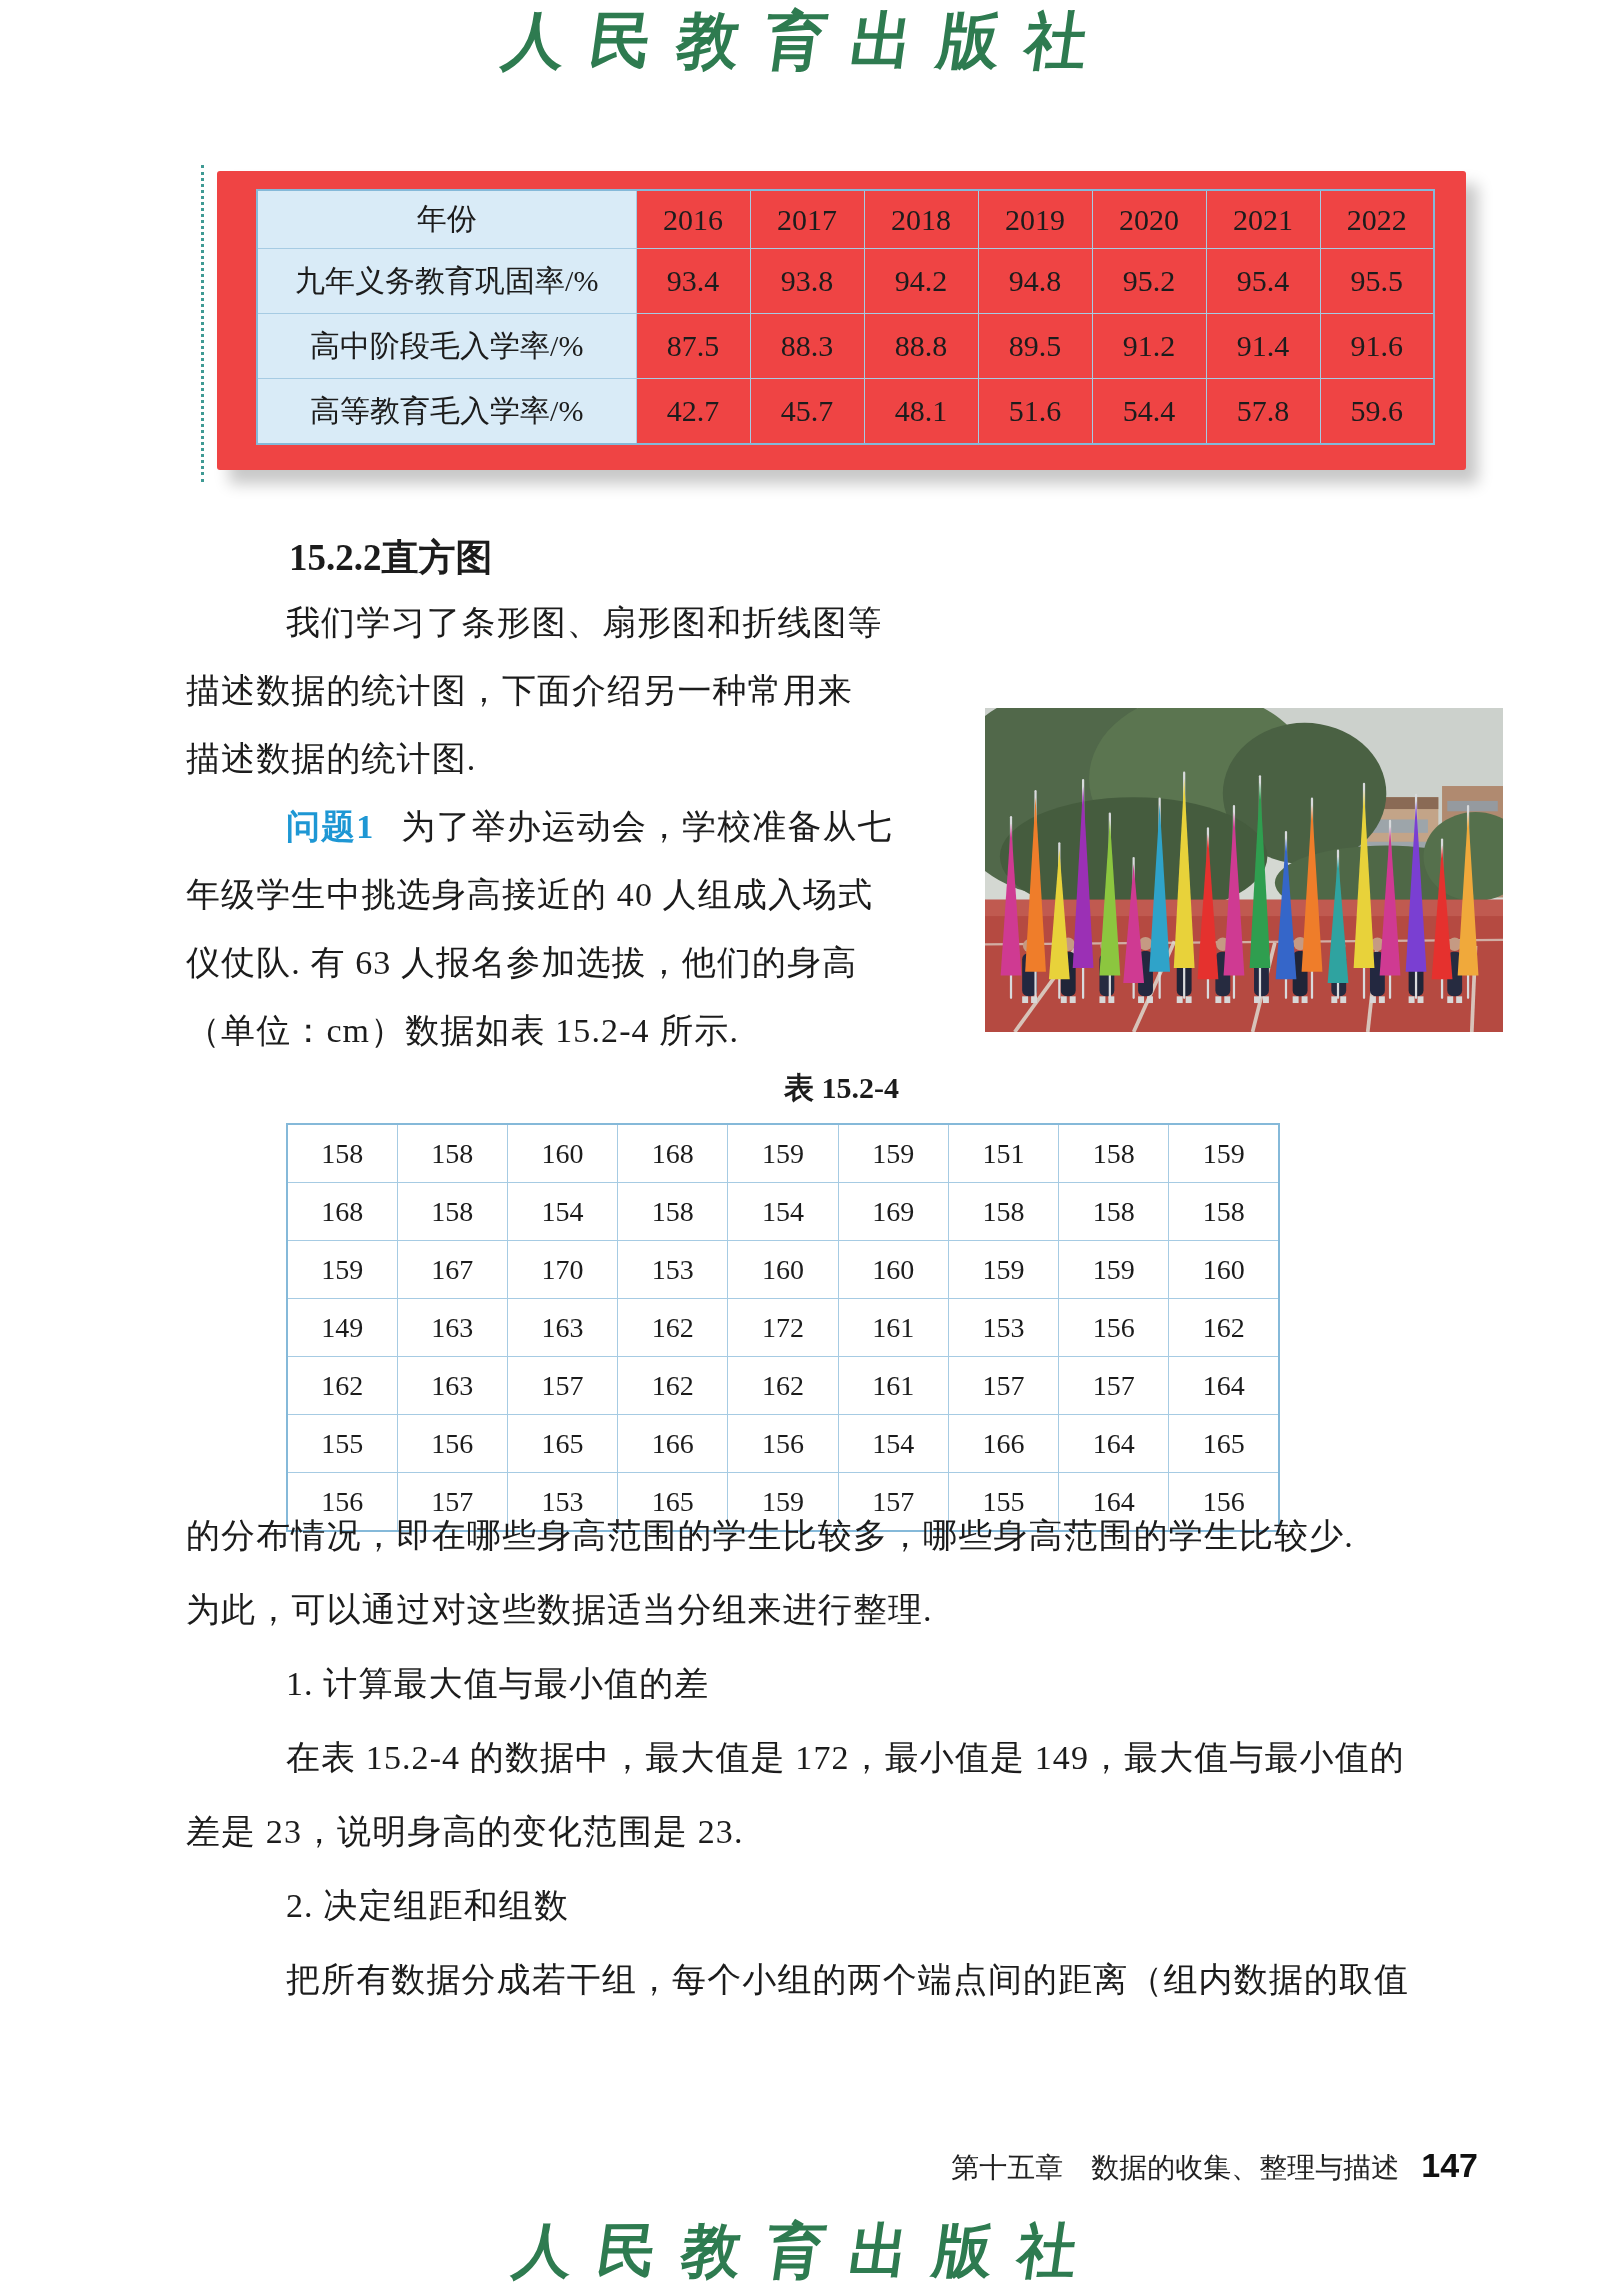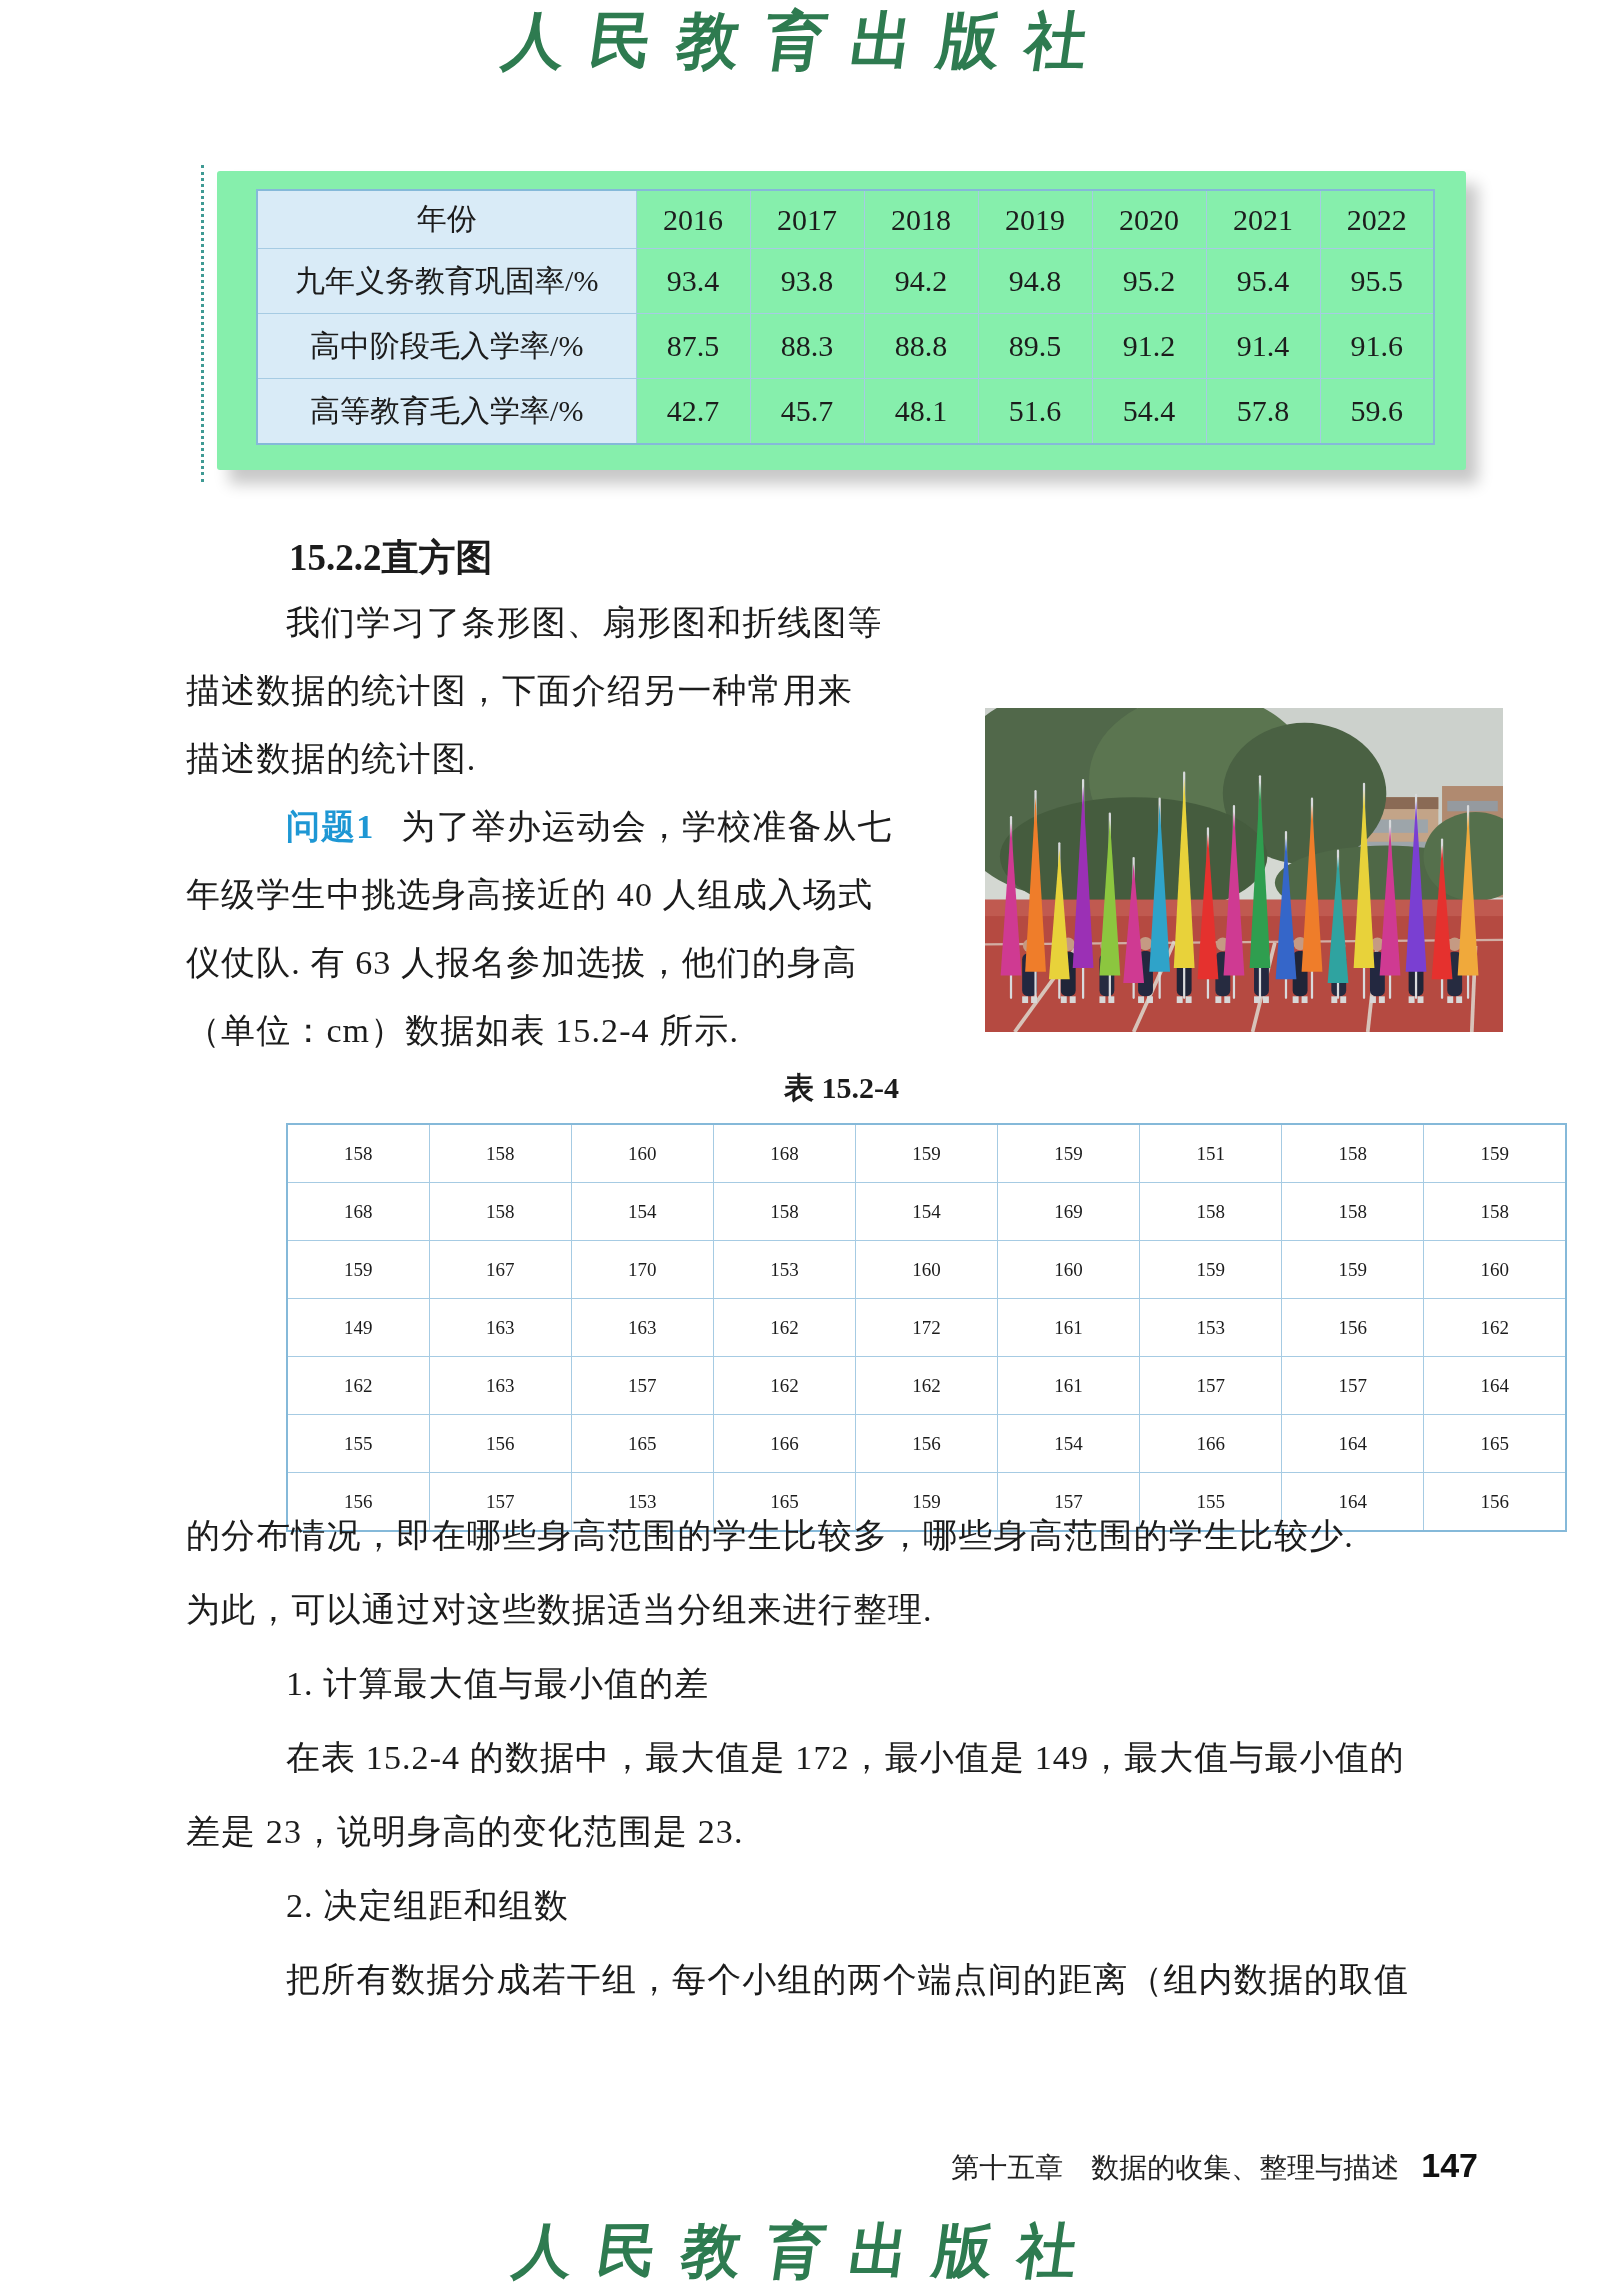--- a/index.html
+++ b/index.html
@@ -18,21 +18,21 @@
 
   
   .dotted-rule{
     position:absolute; left:201px; top:165px; height:317px; width:0;
     border-left:3px dotted #3f9a94;
   }
 
   
   .card{
     position:absolute; left:217px; top:171px; width:1249px; height:299px;
-    background:#86efac; border-radius:3px;
+    background:#ef4444; border-radius:3px;
     box-shadow:12px 13.4px 15px rgba(0,0,0,0.22);
   }
   table.rates{
     position:absolute; left:39px; top:18px; width:1179px;
     border-collapse:collapse; table-layout:fixed;
     font-size:30px; text-align:center; border:2.2px solid #85b9d9;
   }
   table.rates td{ border:1.5px solid #a6cbe3; padding:0 4.5px; height:64px; }
   table.rates tr:first-child td{ height:57px; }
   table.rates td:first-child{ background:#d9ebf7; }
@@ -52,23 +52,23 @@
 
   
   .photo{ position:absolute; left:985px; top:708px; width:518px; height:324px; }
 
   
   .caption{
     position:absolute; left:286px; top:1068px; width:1111px; text-align:center;
     font-size:30px; font-weight:bold;
   }
   table.heights{
-    position:absolute; left:286px; top:1123px; width:1281px;
+    position:absolute; left:286px; top:1123px; width:994px;
     border-collapse:collapse; table-layout:fixed;
-    font-size:19px; text-align:center; border:2.2px solid #85b9d9;
+    font-size:28px; text-align:center; border:2.2px solid #85b9d9;
   }
   table.heights td{ border:1.5px solid #a6cbe3; height:57px; padding:0; }
 
   
   .bodytext{ position:absolute; left:186px; top:1499px; width:1298px; font-size:34px; letter-spacing:1.1px; }
   .bodytext .line{ height:74px; line-height:74px; white-space:nowrap; }
 
   
   .footer{ position:absolute; top:2148px; right:138px; font-size:28px; color:#222; line-height:1; white-space:nowrap; }
   .footer .pagenum{

